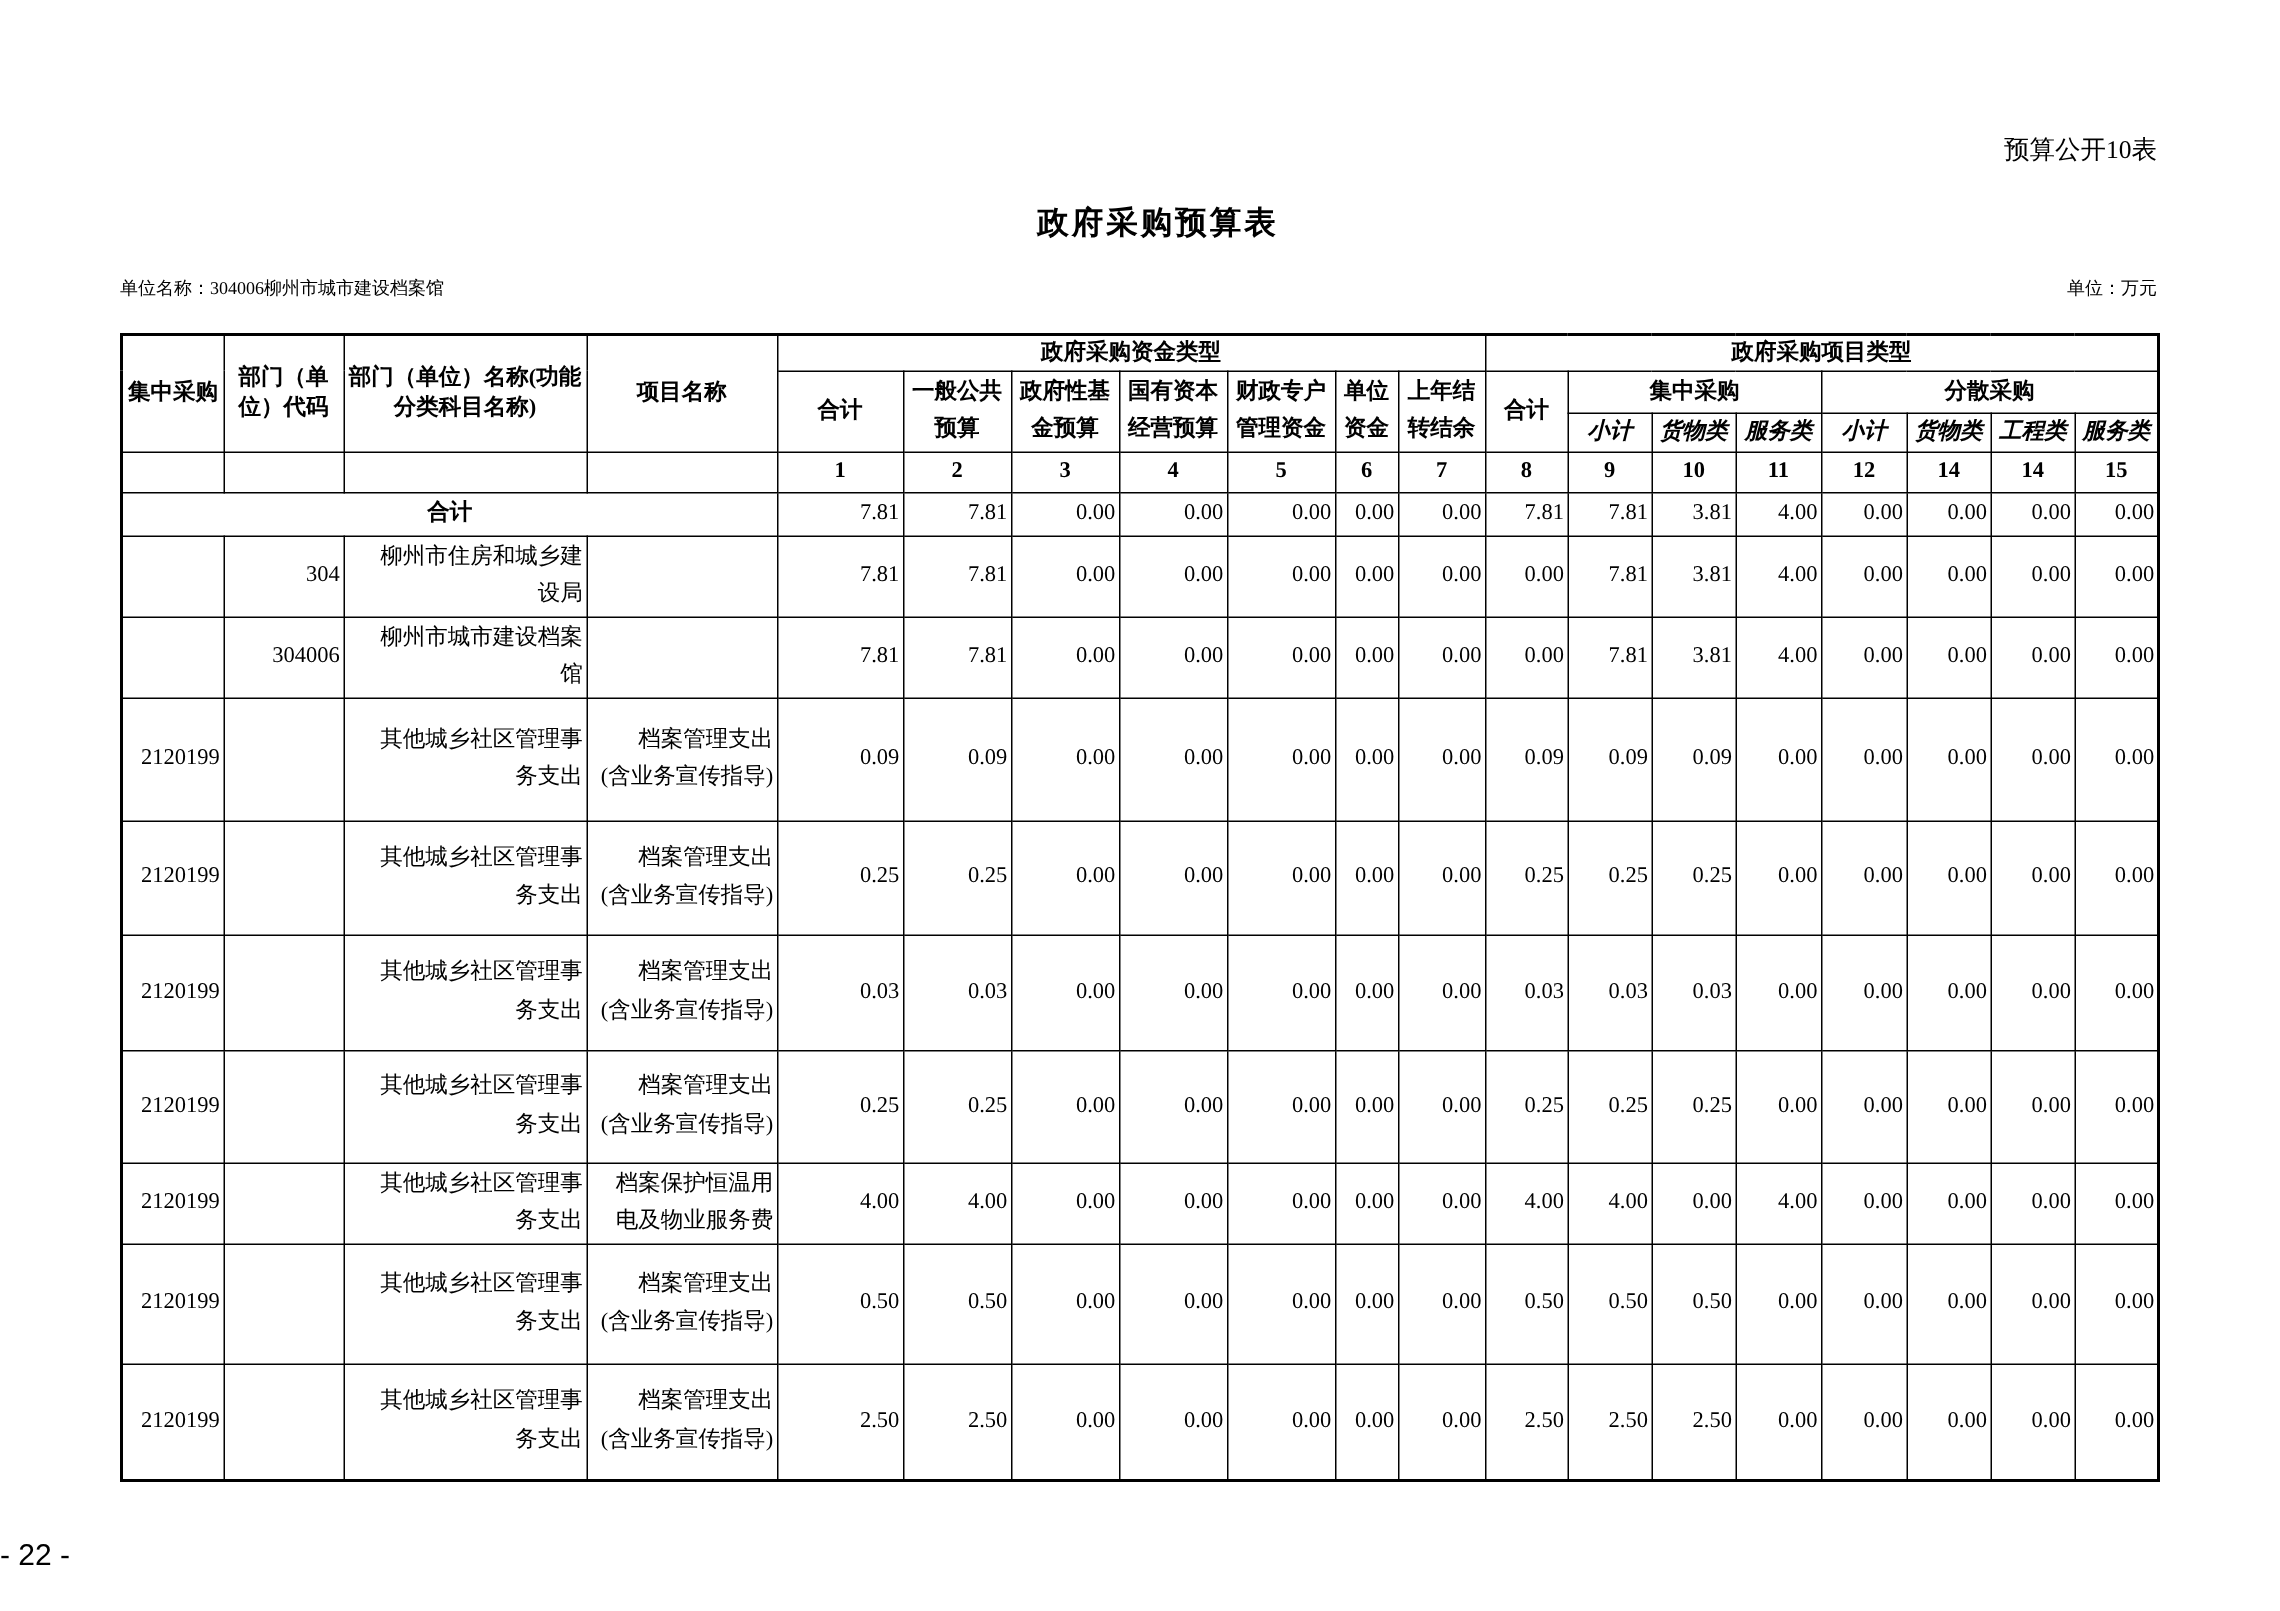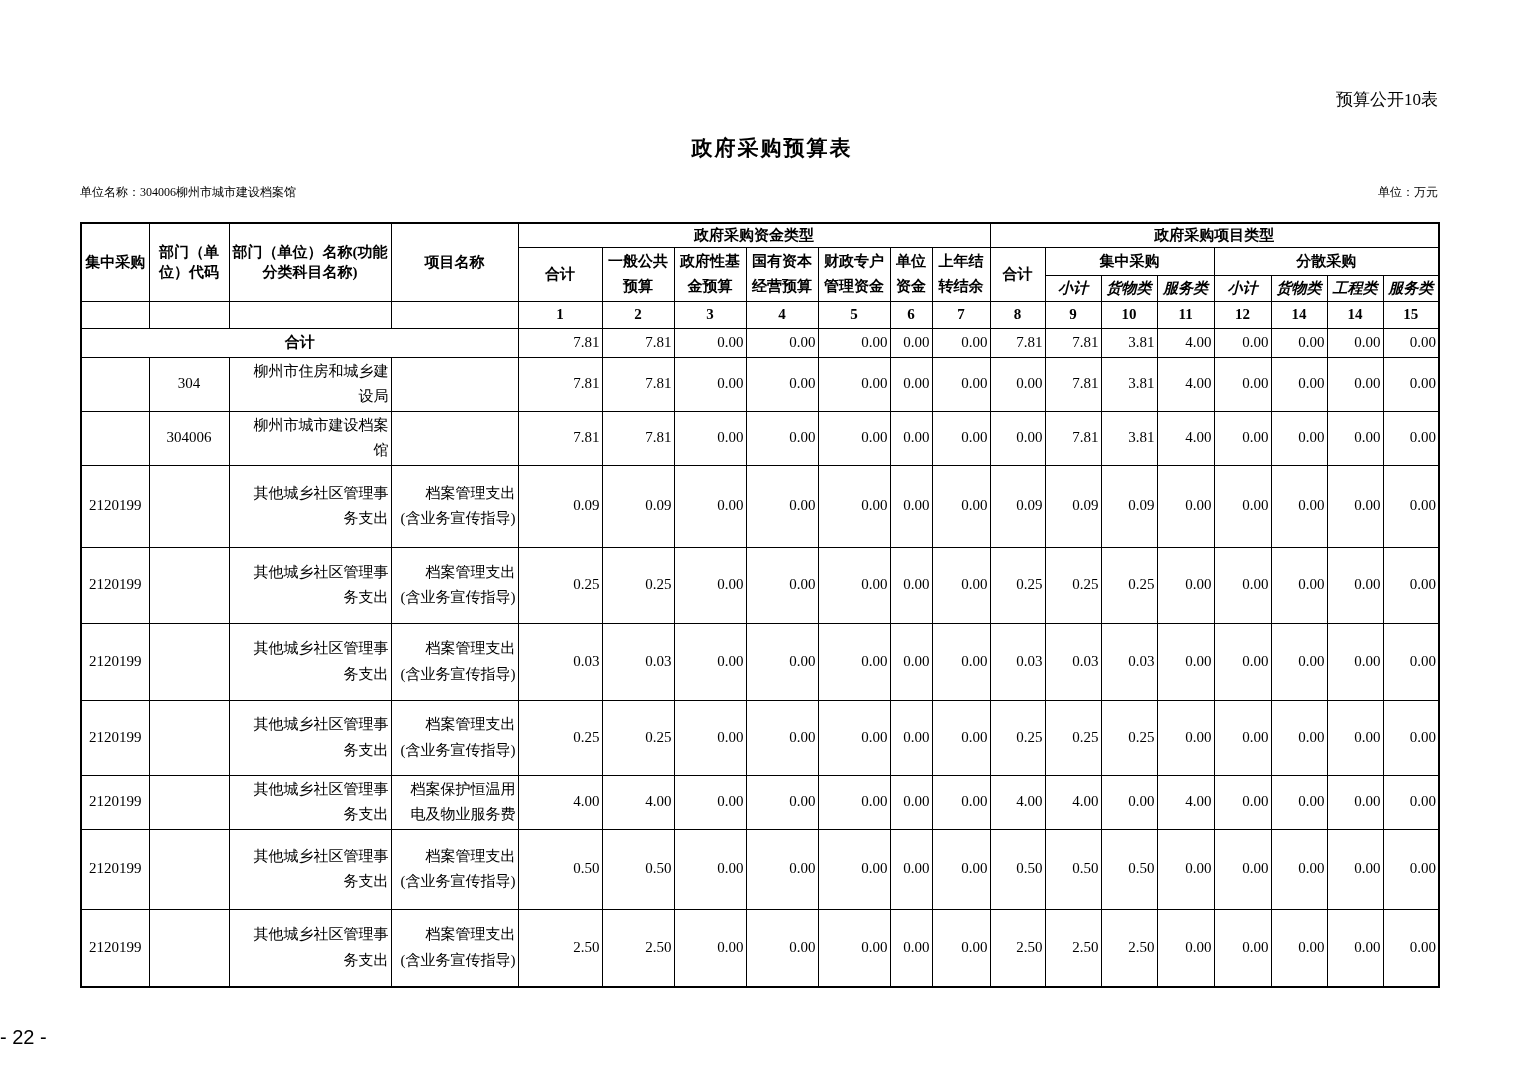--- a/index.html
+++ b/index.html
@@ -44,21 +44,21 @@
   }
   tr.h1 { height: 24px; }
   tr.h1 th { line-height: 1.3; margin-top: 22px; }
   tr.h2 { height: 26px; }
   tr.h3 { height: 26px; }
   tr.h3 th { line-height: 1.3; font-style: italic; }
   tr.h4 { height: 27px; }
   tr.h4 td { font-weight: bold; text-align: center; line-height: 1.3; }
   th.dept-code-h { padding: 1px 6px; }
   td.num { text-align: right; padding-right: 5px; }
-  td.code { text-align: center; padding-left: 4px; }
+  td.code { text-align: right; padding-left: 4px; }
   td.txt {
     text-align: right; padding-left: 3px; padding-right: 2px;
     text-indent: 15px; word-break: break-all;
   }
   td.lbl { text-align: center; font-weight: bold; }
   .page-number {
     position: absolute; top: 1026px; left: 0; width: 100%;
     text-align: left;
     font-family: "Liberation Sans", "DejaVu Sans", sans-serif;
     font-size: 20px;

